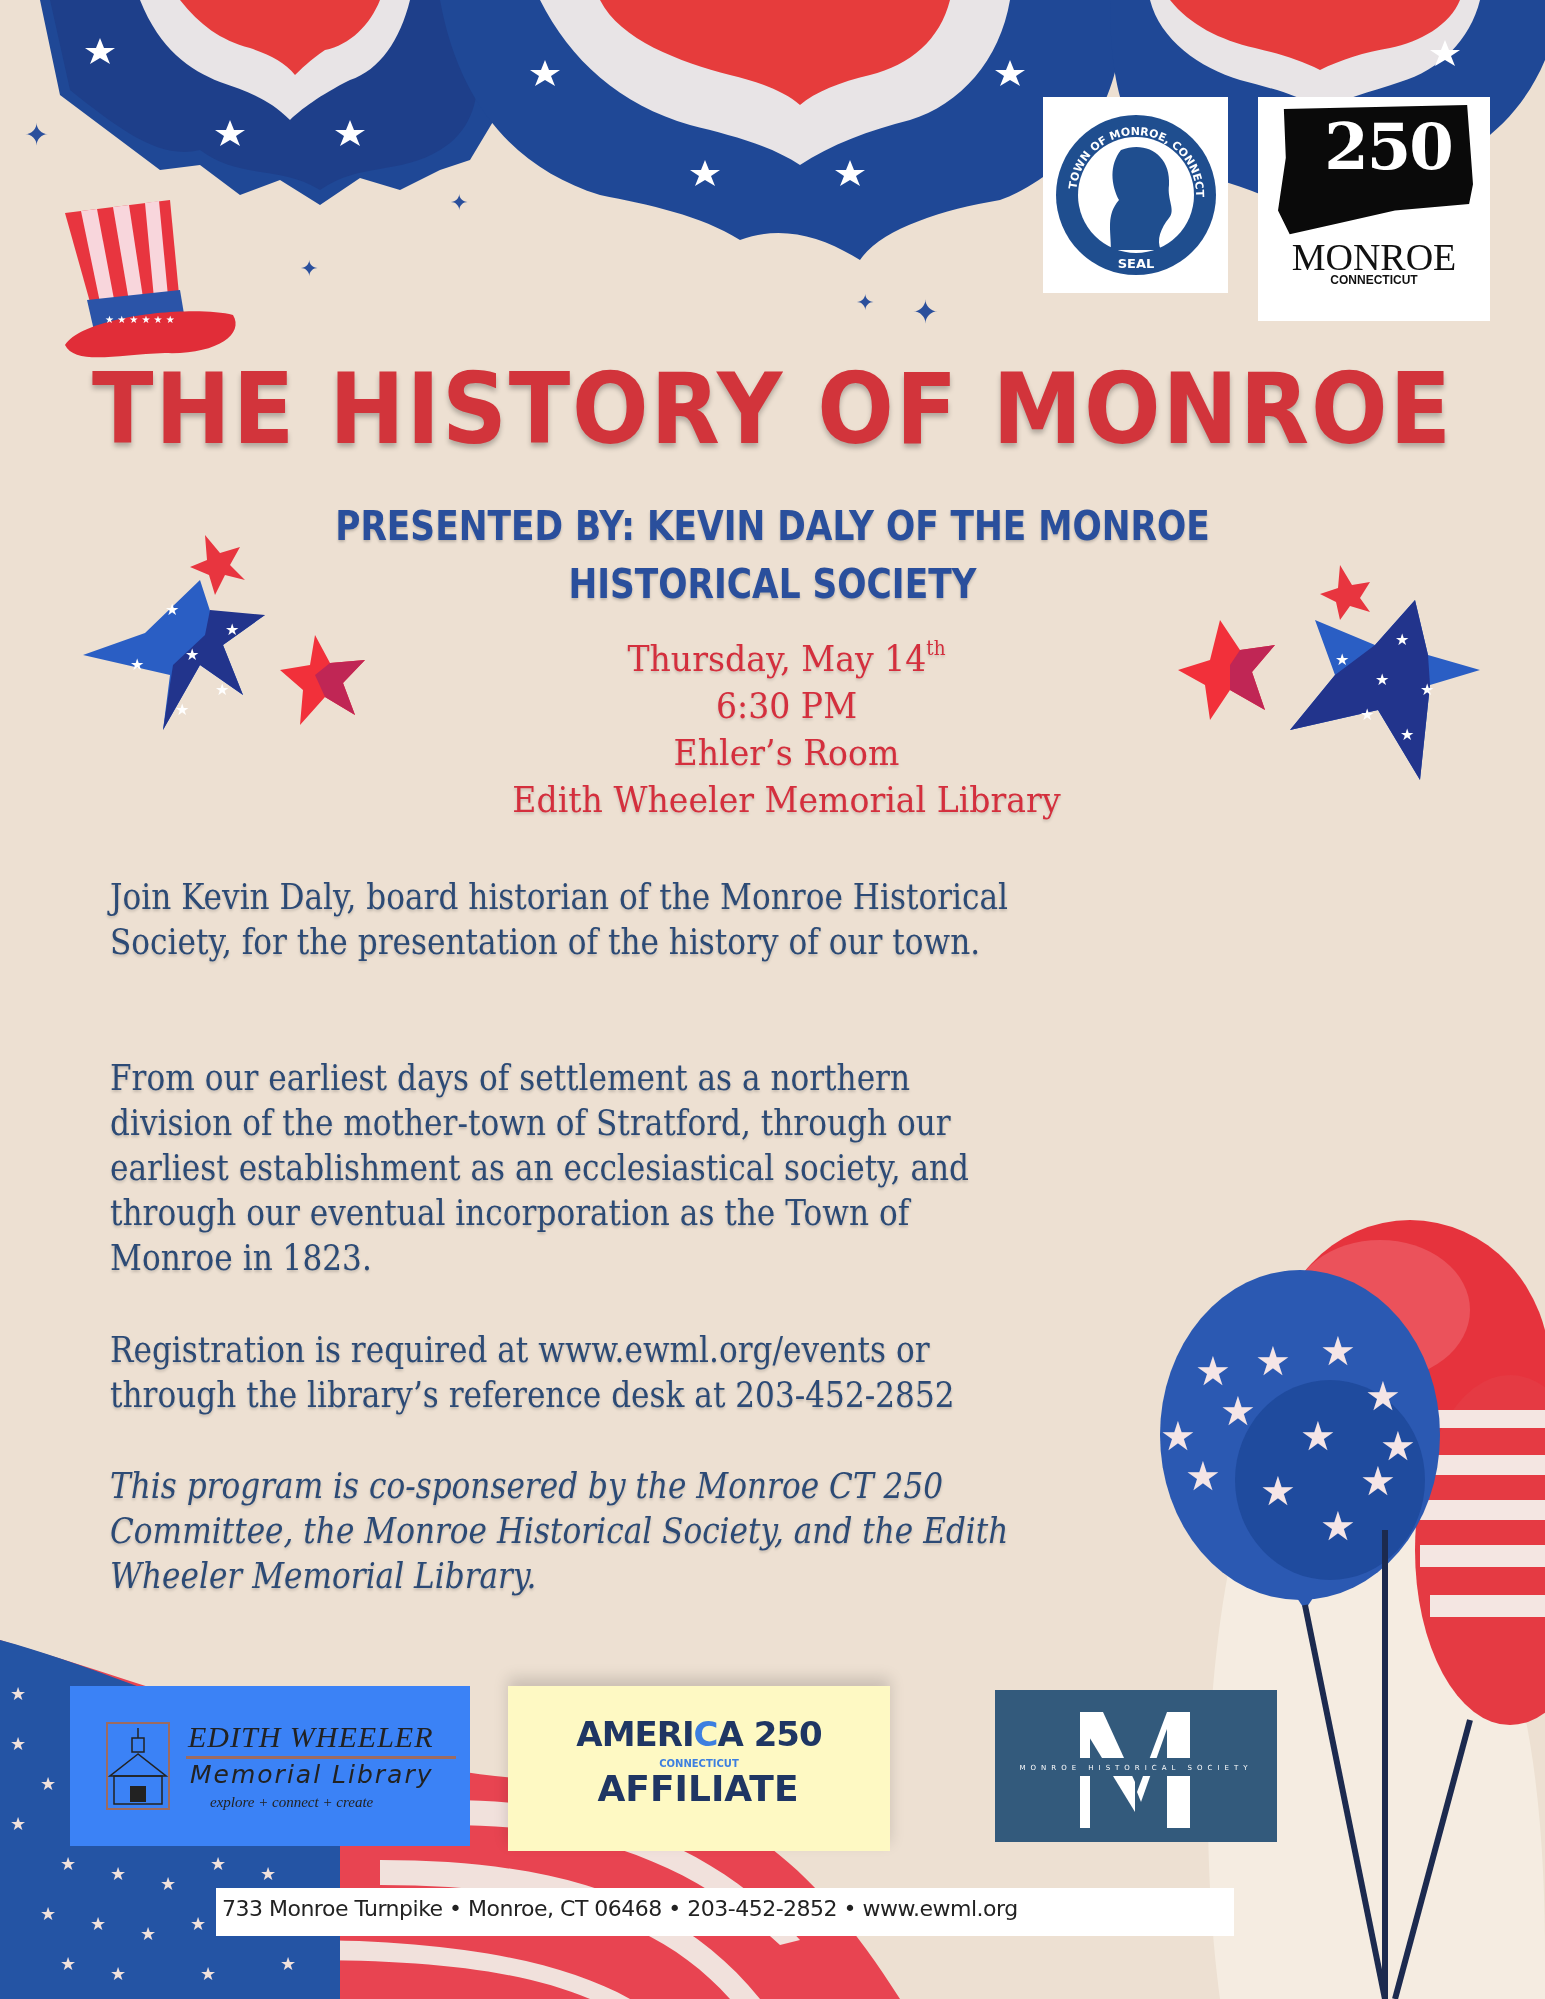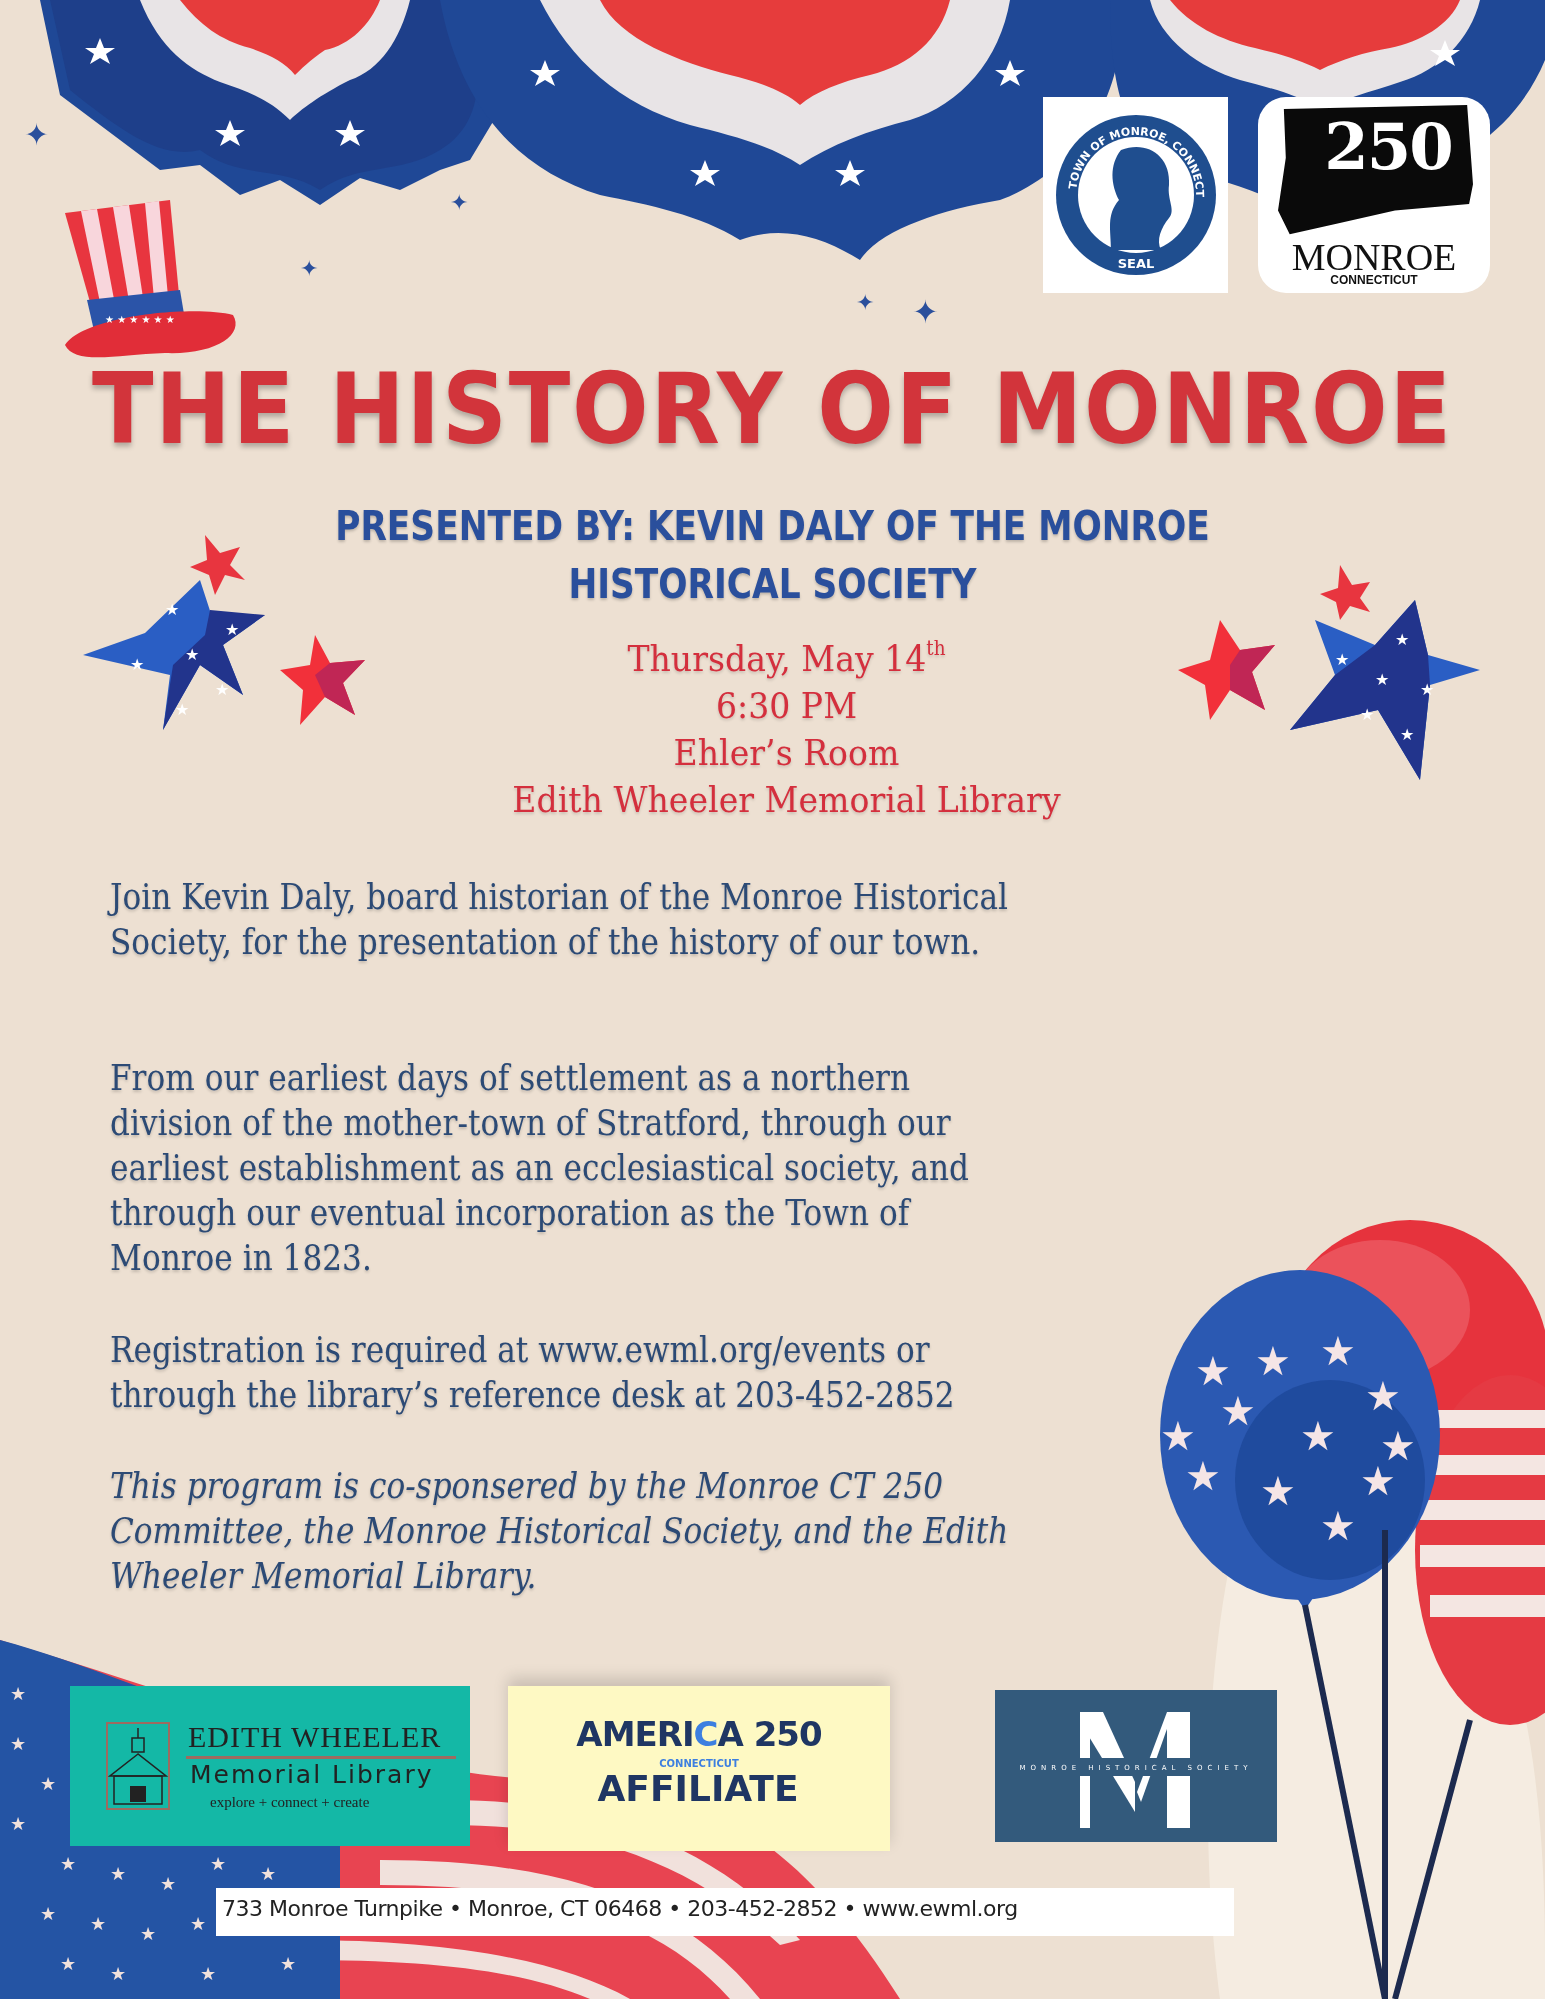--- a/index.html
+++ b/index.html
@@ -7,42 +7,42 @@
   body { background: #ede0d2; position: relative; font-family: "DejaVu Serif", serif; }
 
   .abs { position: absolute; }
 
   
   .bunting { position: absolute; top: 0; }
   .bunting svg { display: block; }
 
   
   .seal-box { left: 1043px; top: 97px; width: 185px; height: 196px; background: #fff; display:flex; align-items:center; justify-content:center; }
-  .ct250-box { left: 1258px; top: 97px; width: 232px; height: 196px; background: #fff; border-radius: 28px; }
+  .ct250-box { left: 1258px; top: 97px; width: 232px; height: 224px; background: #fff; }
   .ct250-box .shape { position:absolute; left: 20px; top: 8px; width: 195px; height: 132px; background:#0a0a0a; clip-path: polygon(3% 3%, 97% 0%, 100% 60%, 98% 75%, 60% 80%, 30% 90%, 6% 98%, 0% 80%, 4% 40%); }
   .ct250-box .num { position:absolute; left: 50px; top: 12px; width: 160px; text-align:center; color:#fff; font-family:"DejaVu Serif", serif; font-size: 64px; font-weight: bold; letter-spacing: -2px; }
   .ct250-box .town { position:absolute; left:0; right:0; top: 138px; text-align:center; font-family:"Liberation Serif", serif; font-size: 38px; color:#111; }
   .ct250-box .state { position:absolute; left:0; right:0; top: 176px; text-align:center; font-family:"Liberation Sans", sans-serif; font-size: 12px; font-weight:bold; color:#111; }
 
   
   .title { left: 0; width: 1545px; top: 352px; text-align: center; font-family: "DejaVu Sans", sans-serif; font-weight: bold; font-size: 98px; color: #d2343b; letter-spacing: 2px; text-shadow: 0 4px 6px rgba(0,0,0,0.25); transform: scaleX(0.92); }
   .presented { left: 0; width: 1545px; top: 497px; text-align: center; font-family: "DejaVu Sans", sans-serif; font-weight: bold; font-size: 40px; line-height: 58px; color: #2a4f9c; text-shadow: 0 2px 3px rgba(0,0,0,0.2); transform: scaleX(0.86); }
 
   .event { left: 0; width: 1545px; top: 625px; text-align: center; font-family: "DejaVu Serif", serif; font-size: 36px; line-height: 47px; color: #d42f3d; text-shadow: 0 2px 3px rgba(0,0,0,0.15); padding-left: 28px; }
   .event sup { font-size: 20px; vertical-align: 16px; }
   .event .row { display:block; transform: scaleX(0.92); }
 
   .body-text { left: 110px; width: 1030px; font-family: "DejaVu Serif", serif; font-size: 35px; line-height: 45px; color: #2c4a75; text-shadow: 0 2px 3px rgba(0,0,0,0.18); transform-origin: left top; transform: scaleX(0.89); }
   .p1 { top: 875px; }
   .p2 { top: 1056px; }
   .p3 { top: 1328px; }
   .p4 { top: 1464px; font-style: italic; }
 
   
-  .ewml { left: 70px; top: 1686px; width: 400px; height: 160px; background:#14b8a6; }
+  .ewml { left: 70px; top: 1686px; width: 400px; height: 160px; background:#3b82f6;font-style:italic; }
   .ewml .bldg { position:absolute; left: 36px; top: 36px; width: 64px; height: 88px; border: 2px solid #9d6b60; }
   .ewml .n1 { position:absolute; left: 118px; top: 34px; font-family:"Liberation Serif", serif; font-size: 30px; color:#222; letter-spacing: 1px; }
   .ewml .rule { position:absolute; left: 116px; top: 70px; width: 270px; height: 3px; background: #9d6b60; }
   .ewml .n2 { position:absolute; left: 120px; top: 74px; font-family:"DejaVu Sans", sans-serif; font-size: 25px; color:#222; letter-spacing: 2px; }
   .ewml .n3 { position:absolute; left: 140px; top: 108px; font-family:"Liberation Serif", serif; font-size: 15px; color:#222; }
 
   .am250 { left: 508px; top: 1686px; width: 382px; height: 165px; background:#fef9c3; box-shadow: 0 -8px 14px rgba(0,0,0,0.15); }
   .am250 .l1 { position:absolute; left:0; right:0; top: 28px; text-align:center; font-family:"DejaVu Sans", sans-serif; font-weight:bold; font-size: 34px; color:#1f3663; letter-spacing: -1px; }
   .am250 .l1 .c { color:#3d7fe0; }
   .am250 .l2 { position:absolute; left:0; right:0; top: 72px; text-align:center; font-family:"DejaVu Sans", sans-serif; font-weight:bold; font-size: 10px; color:#3d7fe0; }

